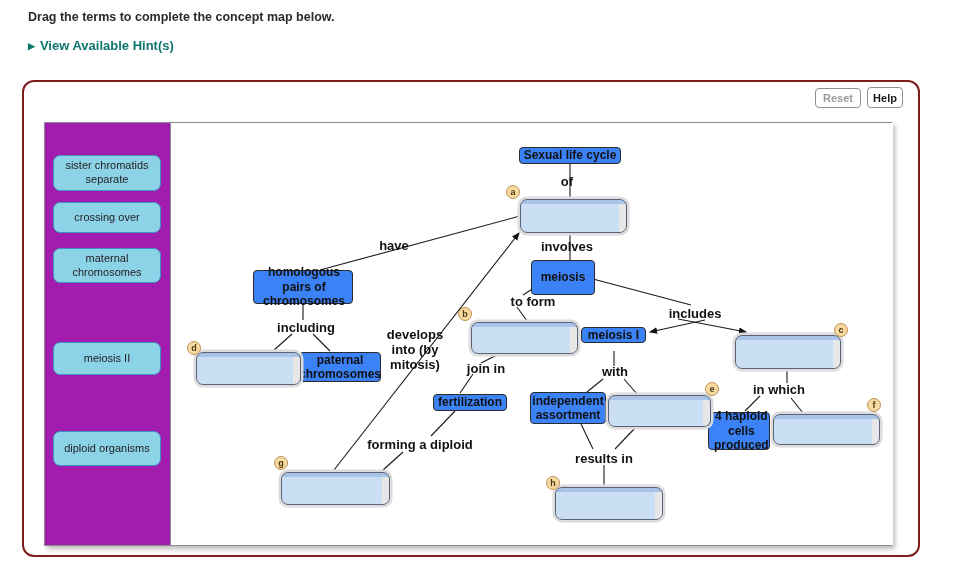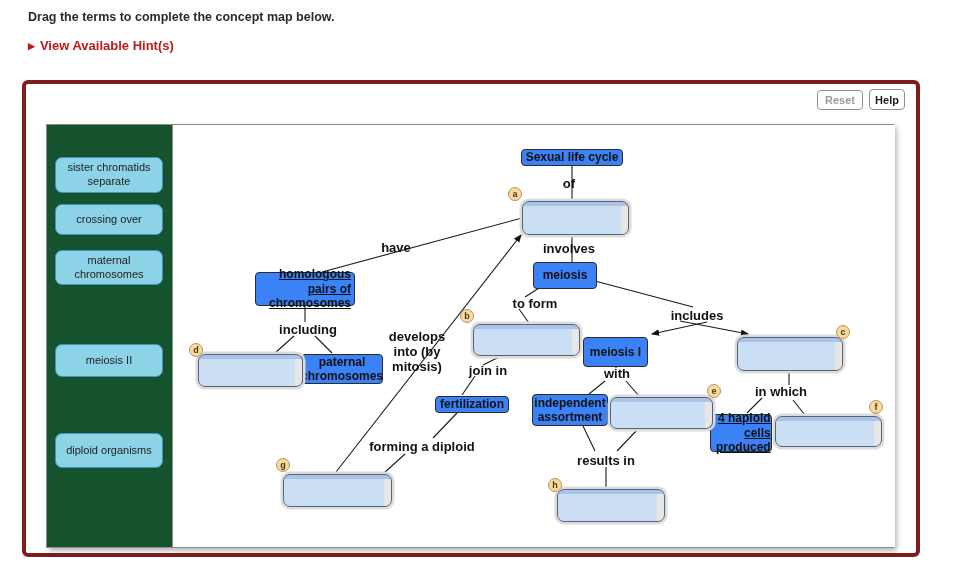--- a/index.html
+++ b/index.html
@@ -4,60 +4,60 @@
 <style>
   * { margin:0; padding:0; box-sizing:border-box; }
   html,body { background:#fff; }
   .page {
     position:relative; width:966px; height:566px; background:#fff;
     font-family:"Liberation Sans", sans-serif; overflow:hidden;
   }
   .abs { position:absolute; }
 
   .instruction { left:28px; top:10px; font-size:12.5px; font-weight:bold; color:#2b2b2b; }
-  .hint-link { left:28px; top:38px; font-size:13px; font-weight:bold; color:#b91c1c; cursor:pointer; }
+  .hint-link { left:28px; top:38px; font-size:13px; font-weight:bold; color:#0f766e; cursor:pointer; }
   .hint-link .tri { font-size:9px; margin-right:5px; position:relative; top:-1px; }
 
   .panel {
     left:22px; top:80px; width:898px; height:477px;
-    border:4px solid #7f1d1d; border-radius:6px; background:#fff;
+    border:2px solid #7f1d1d; border-radius:12px; background:#fff;
   }
   .btn {
     position:absolute; background:#fff; border:1px solid #8f8f8f; border-radius:4px;
     font-family:"Liberation Sans", sans-serif;
     font-size:11px; font-weight:bold; text-align:center; padding:0; cursor:pointer;
   }
   .btn-reset { left:791px; top:6px; width:46px; height:20px; color:#9b9b9b; }
   .btn-help  { left:843px; top:5px; width:36px; height:21px; color:#1a1a1a; }
 
   .board {
     position:absolute; left:20px; top:40px; width:848px; height:424px;
     background:#fff; border:1px solid #8c8c8c;
     box-shadow:3px 3px 5px rgba(0,0,0,0.28);
   }
   .sidebar {
     position:absolute; left:0; top:0; width:126px; height:422px;
-    background:#14532d; border-right:1px solid #8c8c8c;
+    background:#a21caf; border-right:1px solid #8c8c8c;
   }
   .tile {
     position:absolute; left:8px; width:108px;
     background:#8dd3e8; border:1.5px solid #3f93c0; border-radius:7px;
     display:flex; align-items:center; justify-content:center; text-align:center;
     font-size:11px; color:#222; line-height:1.25; padding:2px; cursor:grab;
   }
   .map { position:absolute; left:127px; top:0; width:721px; height:422px; background:#fff; }
   .map svg { position:absolute; left:0; top:0; }
 
   .node {
     position:absolute; background:#3b82f6; border:1px solid #2b2b2b; border-radius:4px;
     font-size:12px; font-weight:bold; color:#111;
     display:flex; align-items:center; justify-content:center; text-align:center;
     line-height:1.2; z-index:2; padding:1px 3px;
   }
-  .node.left { justify-content:flex-start; text-align:right; padding-left:5px;text-decoration:underline; }
+  .node.left { justify-content:flex-start; text-align:center; padding-left:5px; }
 
   .blank {
     position:absolute; border:1.4px solid #5a6375; border-radius:7px; z-index:2;
     background:
       linear-gradient(to bottom, #a9c4e8 0 4px, rgba(0,0,0,0) 4px),
       linear-gradient(to right, #cadef4 0 93%, #e7e7e7 93%);
     box-shadow:0 0 0 2.5px #dcdcdc;
     cursor:pointer;
   }
   .badge {
@@ -130,24 +130,24 @@
             <line x1="615" y1="246" x2="615" y2="260"></line>
             <line x1="588" y1="273" x2="573" y2="288"></line>
             <line x1="619" y1="275" x2="631" y2="290"></line>
             <line x1="409" y1="301" x2="421" y2="326"></line>
             <line x1="464" y1="304" x2="443" y2="326"></line>
             <line x1="432" y1="342" x2="432" y2="363"></line>
           </g>
         </svg>
 
         <div class="node" style="left:347px; top:24px;  width:102px; height:17px;">Sexual life cycle</div>
-        <div class="node" style="left:359px; top:137px; width:64px;  height:27px;">meiosis</div>
+        <div class="node" style="left:359px; top:137px; width:64px;  height:35px;">meiosis</div>
         <div class="node left" style="left:81px; top:147px; width:100px; height:34px;">homologous pairs of chromosomes</div>
         <div class="node" style="left:127px; top:229px; width:82px;  height:30px;">paternal chromosomes</div>
-        <div class="node" style="left:409px; top:212px; width:65px;  height:30px;">meiosis I</div>
+        <div class="node" style="left:409px; top:204px; width:65px;  height:16px;">meiosis I</div>
         <div class="node" style="left:261px; top:271px; width:74px;  height:17px;">fertilization</div>
         <div class="node" style="left:358px; top:269px; width:76px;  height:32px;">independent assortment</div>
         <div class="node left" style="left:536px; top:289px; width:62px; height:38px;">4 haploid cells produced</div>
 
         <div class="blank" style="left:348px; top:76px;  width:107px; height:34px;"></div>
         <div class="blank" style="left:299px; top:199px; width:107px; height:32px;"></div>
         <div class="blank" style="left:563px; top:212px; width:106px; height:34px;"></div>
         <div class="blank" style="left:24px;  top:229px; width:105px; height:33px;"></div>
         <div class="blank" style="left:436px; top:272px; width:103px; height:32px;"></div>
         <div class="blank" style="left:601px; top:291px; width:107px; height:31px;"></div>

